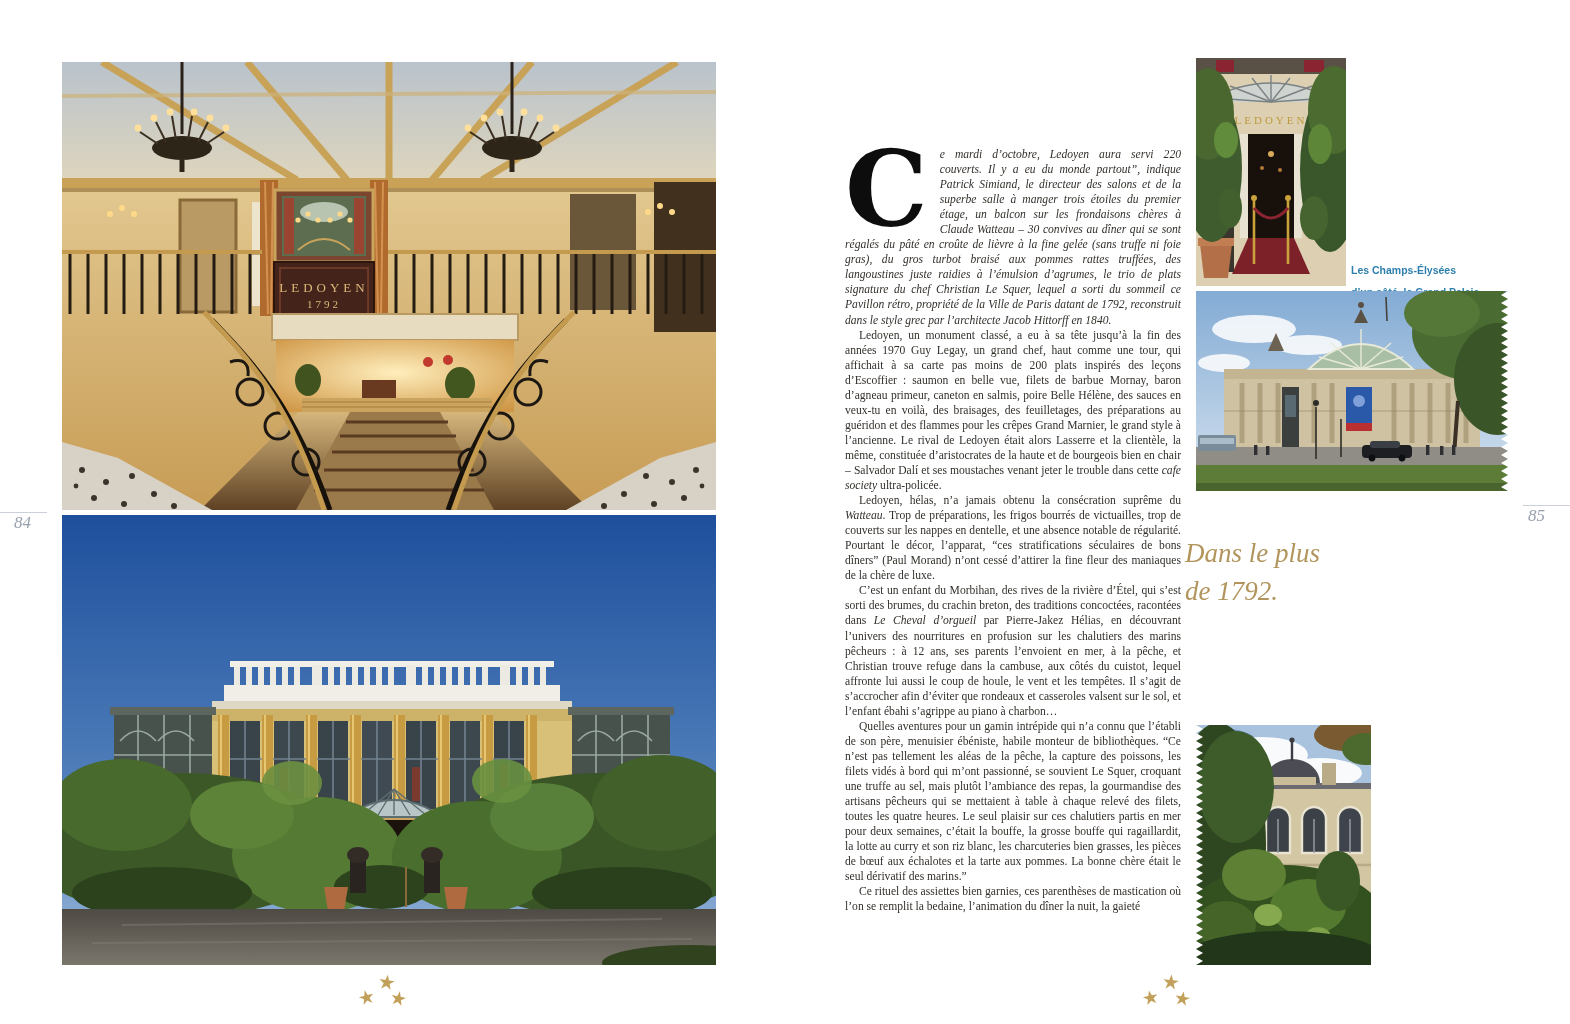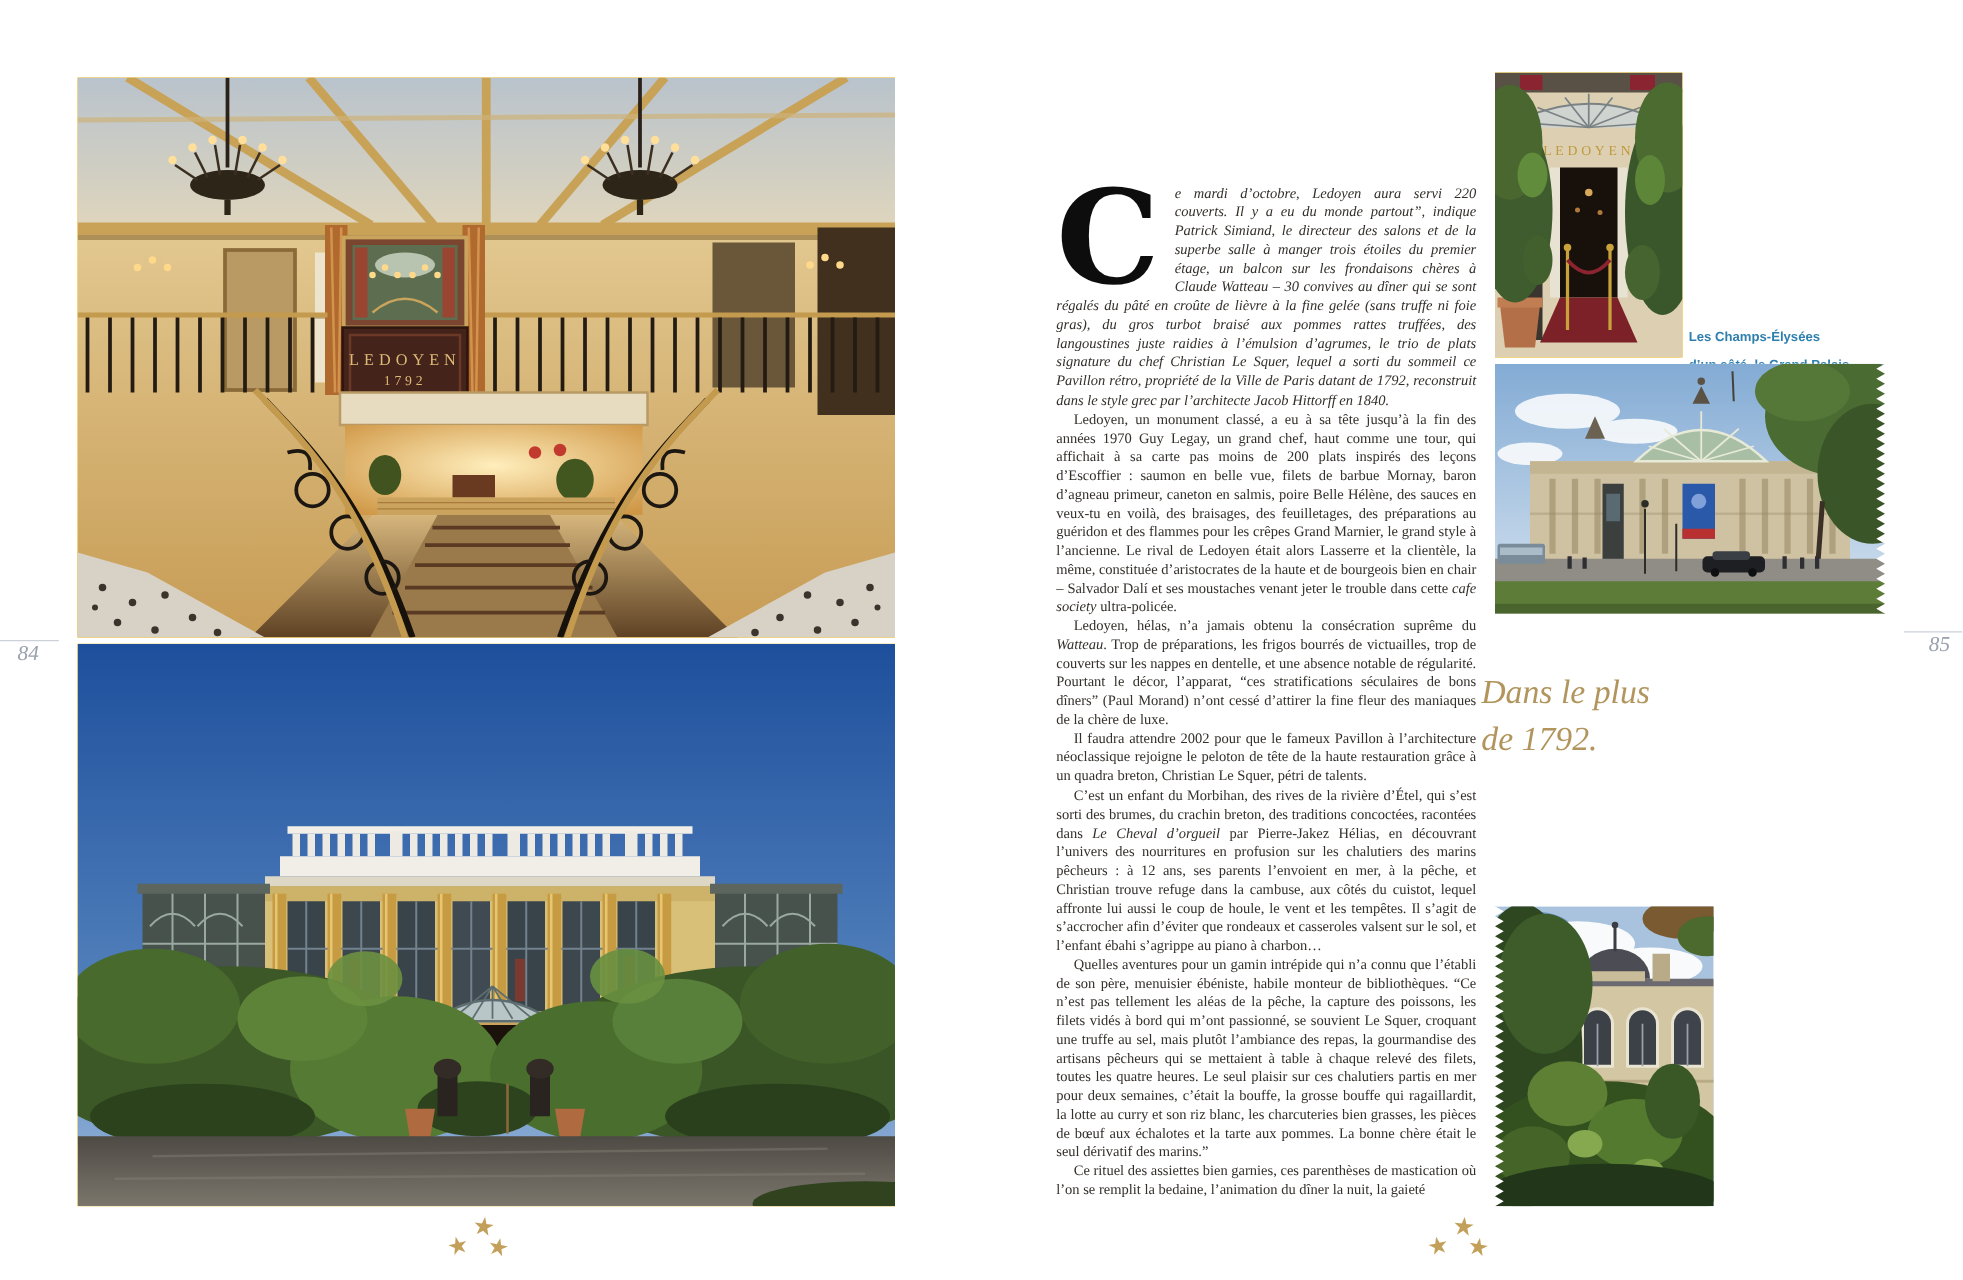--- a/index.html
+++ b/index.html
@@ -1,18 +1,18 @@
 <!DOCTYPE html>
 <html><head>
 <meta charset="utf-8">
 <style>
   html,body{margin:0;padding:0;}
   body{width:1570px;height:1024px;position:relative;background:#ffffff;
        font-family:"Liberation Serif",serif;overflow:hidden;}
-  .photo{position:absolute;overflow:hidden;background:#eab308;}
+  .photo{position:absolute;overflow:hidden;background:#b91c1c;}
   .photo svg{display:block;}
 
   
   .article{position:absolute;left:845px;top:147px;width:336px;
            color:#332f2a;font-size:11.6px;line-height:15.05px;text-align:justify;}
   .article p{margin:0;text-indent:14px;}
   .article p.first{text-indent:0;font-style:italic;}
   .dropcap{float:left;font-family:"DejaVu Serif",serif;font-weight:bold;
            font-size:104px;line-height:78px;height:78px;padding:4px 12px 0 0;color:#0d0d0d;}
 
@@ -431,21 +431,20 @@
   <span class="star" style="left:26px;top:0;font-size:20px;color:#c2a05a;transform:rotate(8deg);">★</span>
   <span class="star" style="left:6px;top:16px;font-size:19px;color:#c2a05a;transform:rotate(-14deg);">★</span>
   <span class="star" style="left:38px;top:17px;font-size:19px;color:#c2a05a;transform:rotate(12deg);">★</span>
 </div>
 
 <div class="article">
   <span class="dropcap">C</span>
 <p class="first">e mardi d’octobre, Ledoyen aura servi 220 couverts. Il y a eu du monde partout”, indique Patrick Simiand, le directeur des salons et de la superbe salle à manger trois étoiles du premier étage, un balcon sur les frondaisons chères à Claude Watteau – 30 convives au dîner qui se sont régalés du pâté en croûte de lièvre à la fine gelée (sans truffe ni foie gras), du gros turbot braisé aux pommes rattes truffées, des langoustines juste raidies à l’émulsion d’agrumes, le trio de plats signature du chef Christian Le Squer, lequel a sorti du sommeil ce Pavillon rétro, propriété de la Ville de Paris datant de 1792, reconstruit dans le style grec par l’architecte Jacob Hittorff en 1840.</p>
     <p>Ledoyen, un monument classé, a eu à sa tête jusqu’à la fin des années 1970 Guy Legay, un grand chef, haut comme une tour, qui affichait à sa carte pas moins de 200 plats inspirés des leçons d’Escoffier : saumon en belle vue, filets de barbue Mornay, baron d’agneau primeur, caneton en salmis, poire Belle Hélène, des sauces en veux-tu en voilà, des braisages, des feuilletages, des préparations au guéridon et des flammes pour les crêpes Grand Marnier, le grand style à l’ancienne. Le rival de Ledoyen était alors Lasserre et la clientèle, la même, constituée d’aristocrates de la haute et de bourgeois bien en chair – Salvador Dalí et ses moustaches venant jeter le trouble dans cette <i>cafe society</i> ultra-policée.</p>
     <p>Ledoyen, hélas, n’a jamais obtenu la consécration suprême du <i>Watteau</i>. Trop de préparations, les frigos bourrés de victuailles, trop de couverts sur les nappes en dentelle, et une absence notable de régularité. Pourtant le décor, l’apparat, “ces stratifications séculaires de bons dîners” (Paul Morand) n’ont cessé d’attirer la fine fleur des maniaques de la chère de luxe.</p>
-    <p>Il faudra attendre 2002 pour que le fameux Pavillon à l’architecture néoclassique rejoigne le peloton de tête de la haute restauration grâce à un quadra breton, Christian Le Squer, pétri de talents.</p>
     <p>C’est un enfant du Morbihan, des rives de la rivière d’Étel, qui s’est sorti des brumes, du crachin breton, des traditions concoctées, racontées dans <i>Le Cheval d’orgueil</i> par Pierre-Jakez Hélias, en découvrant l’univers des nourritures en profusion sur les chalutiers des marins pêcheurs : à 12 ans, ses parents l’envoient en mer, à la pêche, et Christian trouve refuge dans la cambuse, aux côtés du cuistot, lequel affronte lui aussi le coup de houle, le vent et les tempêtes. Il s’agit de s’accrocher afin d’éviter que rondeaux et casseroles valsent sur le sol, et l’enfant ébahi s’agrippe au piano à charbon…</p>
     <p>Quelles aventures pour un gamin intrépide qui n’a connu que l’établi de son père, menuisier ébéniste, habile monteur de bibliothèques. “Ce n’est pas tellement les aléas de la pêche, la capture des poissons, les filets vidés à bord qui m’ont passionné, se souvient Le Squer, croquant une truffe au sel, mais plutôt l’ambiance des repas, la gourmandise des artisans pêcheurs qui se mettaient à table à chaque relevé des filets, toutes les quatre heures. Le seul plaisir sur ces chalutiers partis en mer pour deux semaines, c’était la bouffe, la grosse bouffe qui ragaillardit, la lotte au curry et son riz blanc, les charcuteries bien grasses, les pièces de bœuf aux échalotes et la tarte aux pommes. La bonne chère était le seul dérivatif des marins.”</p>
     <p>Ce rituel des assiettes bien garnies, ces parenthèses de mastication où l’on se remplit la bedaine, l’animation du dîner la nuit, la gaieté</p>
   </div>
 
 <div class="photo" style="left:1196px;top:58px;width:150px;height:228px;">
   <svg width="150" height="228" viewBox="0 0 150 228">
     <rect x="0" y="0" width="150" height="228" fill="#ddd0b2"></rect>
     <rect x="0" y="0" width="150" height="16" fill="#5a5146"></rect>
     <rect x="20" y="2" width="18" height="12" fill="#8a2430"></rect>
@@ -584,21 +583,21 @@
       <rect x="230" y="154" width="3.4" height="10"></rect>
         <rect x="244" y="155" width="3.4" height="9"></rect>
       <rect x="256" y="154" width="3.4" height="10"></rect>
     </g>
 
     <path d="M312,0 l-7,4 l7,4 l-7,4 l7,4 l-7,4 l7,4 l-7,4 l7,4 l-7,4 l7,4 l-7,4 l7,4 l-7,4 l7,4 l-7,4 l7,4 l-7,4 l7,4 l-7,4 l7,4 l-7,4 l7,4 l-7,4 l7,4 l-7,4 l7,4 l-7,4 l7,4 l-7,4 l7,4 l-7,4 l7,4 l-7,4 l7,4 l-7,4 l7,4 l-7,4 l7,4 l-7,4 l7,4 l-7,4 l7,4 l-7,4 l7,4 l-7,4 l7,4 l-7,4 l7,4 l-7,4 l7,4 Z" fill="#ffffff"></path>
   </svg>
 </div>
 
 <div class="folio-line" style="left:1523px;top:505px;width:47px;background:#ccd1d9;"></div>
-<div class="folio" style="left:1528px;top:506px;width:32px;text-align:right;color:#98a1ad;">85</div>
+<div class="folio" style="left:1528px;top:506px;width:32px;text-align:left;color:#98a1ad;">85</div>
 
 <div class="quote" style="color:#b2955c;">
   <div>Dans le plus</div>
   <div>de 1792.</div>
 </div>
 
 <div class="photo" style="left:1196px;top:725px;width:175px;height:240px;background:#fff;">
   <svg width="175" height="240" viewBox="0 0 175 240">
     <rect x="0" y="0" width="175" height="240" fill="#a9c3de"></rect>
     <ellipse cx="30" cy="22" rx="34" ry="18" fill="#6f98c4"></ellipse>

